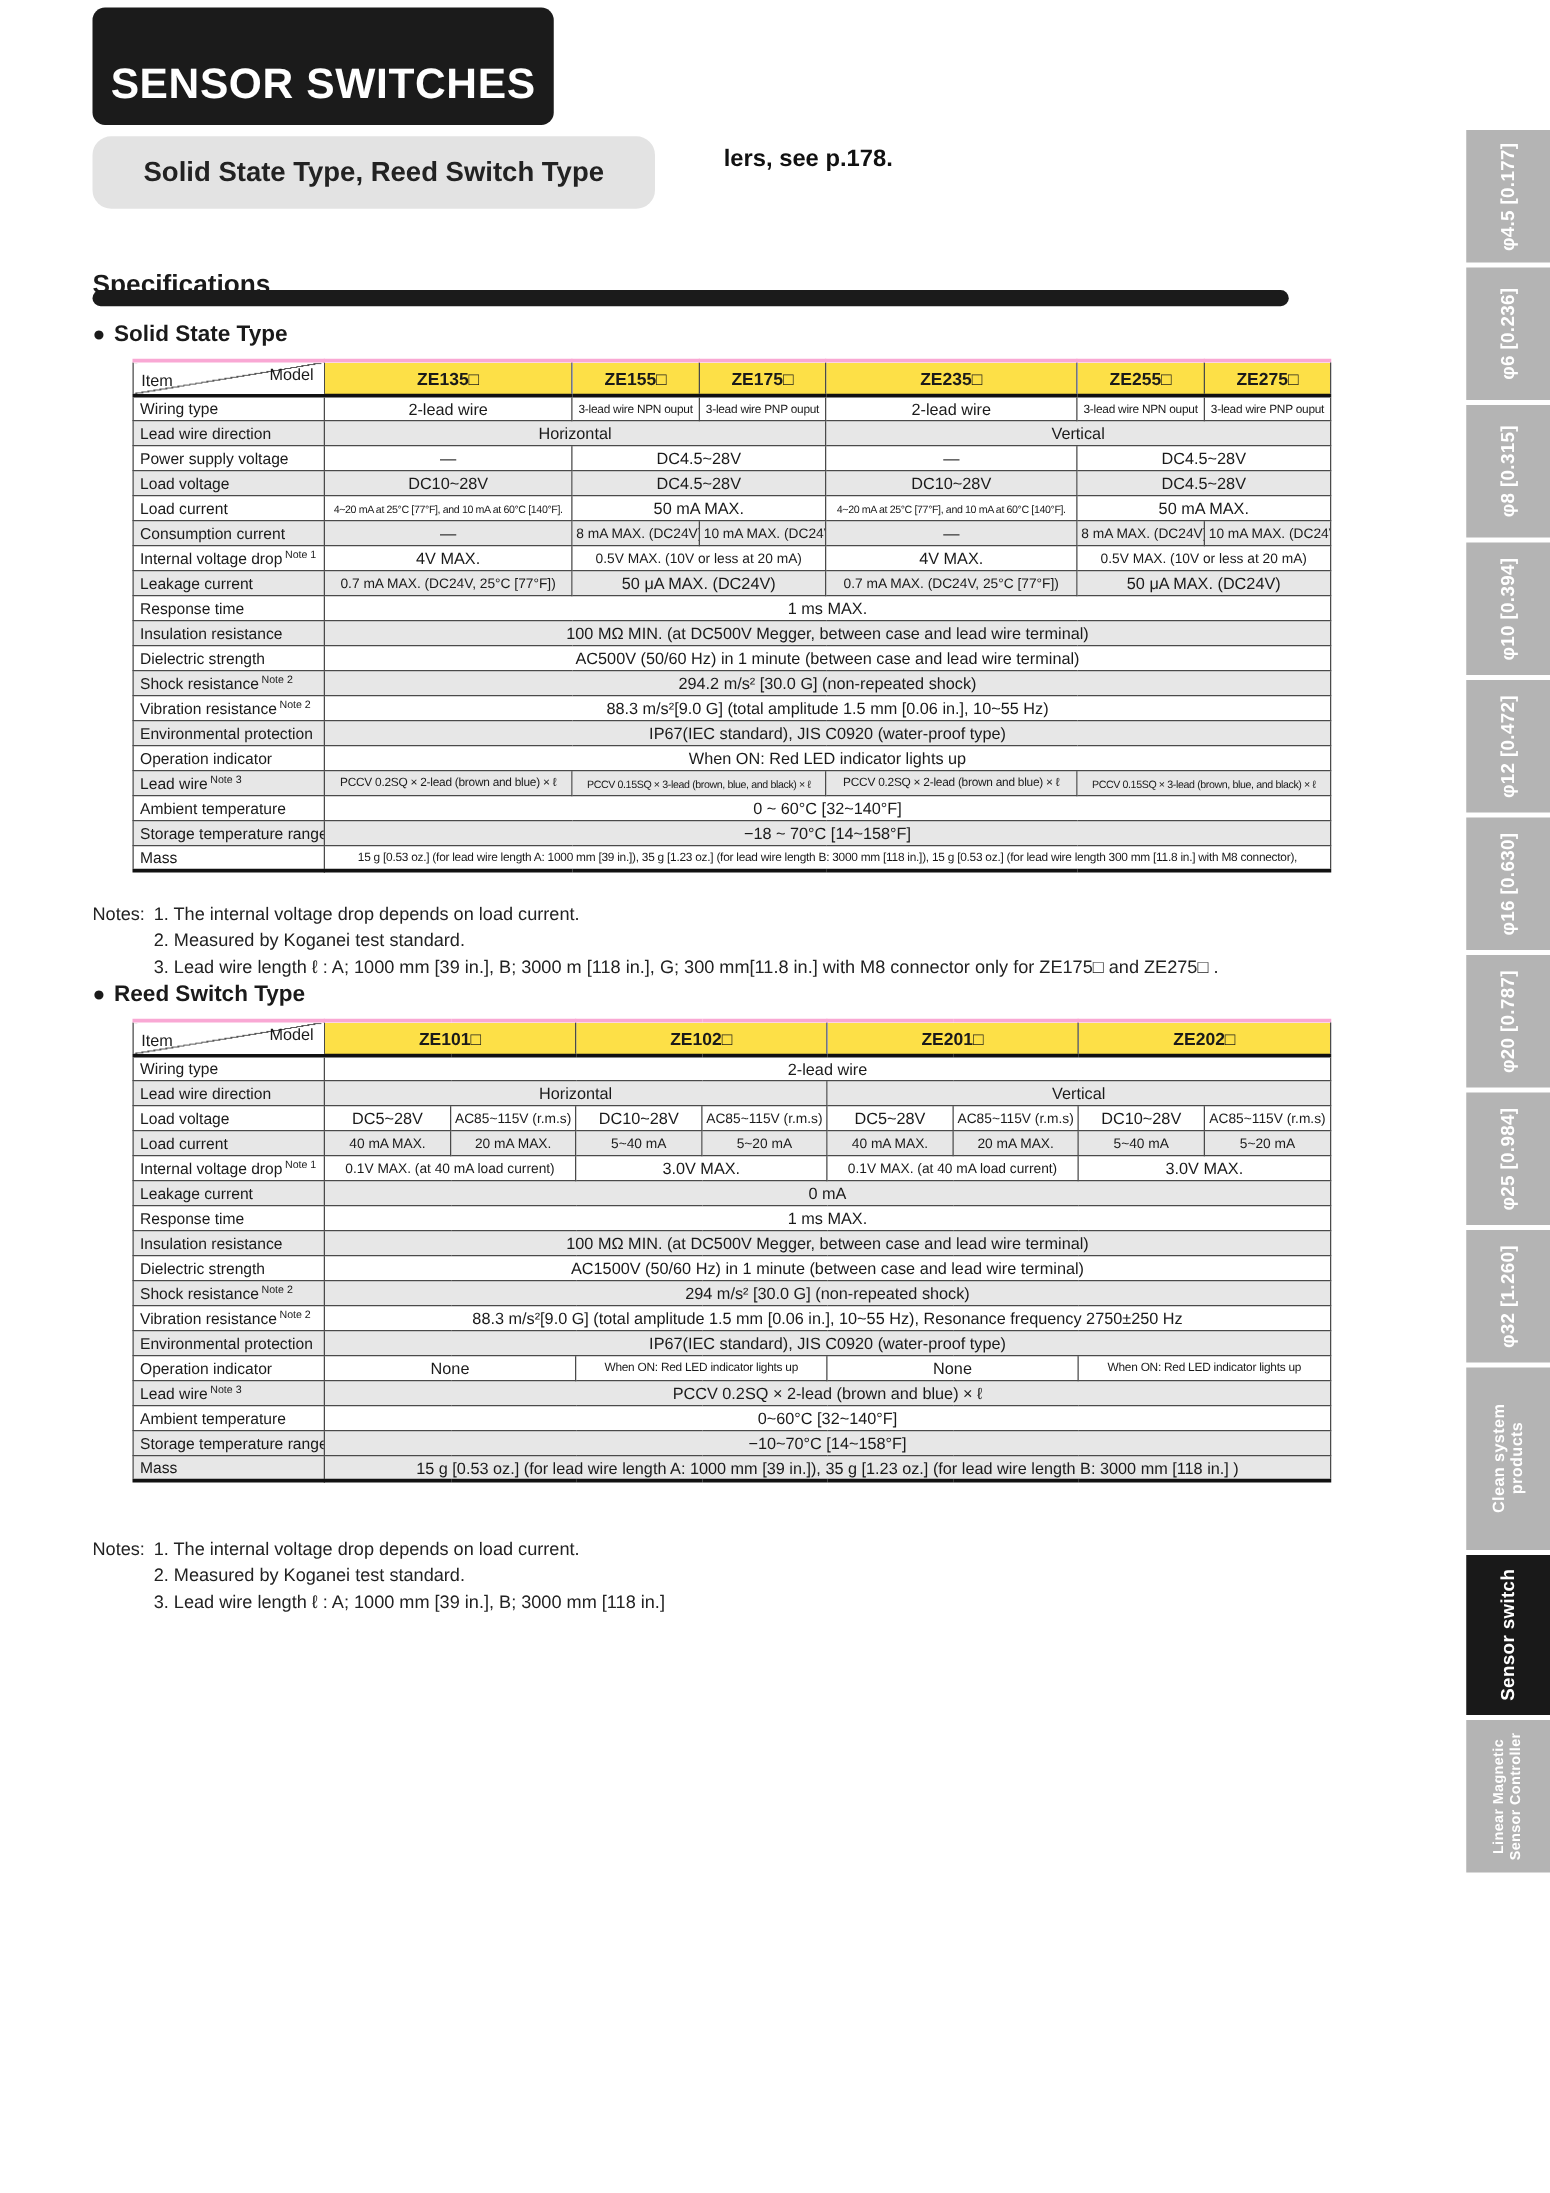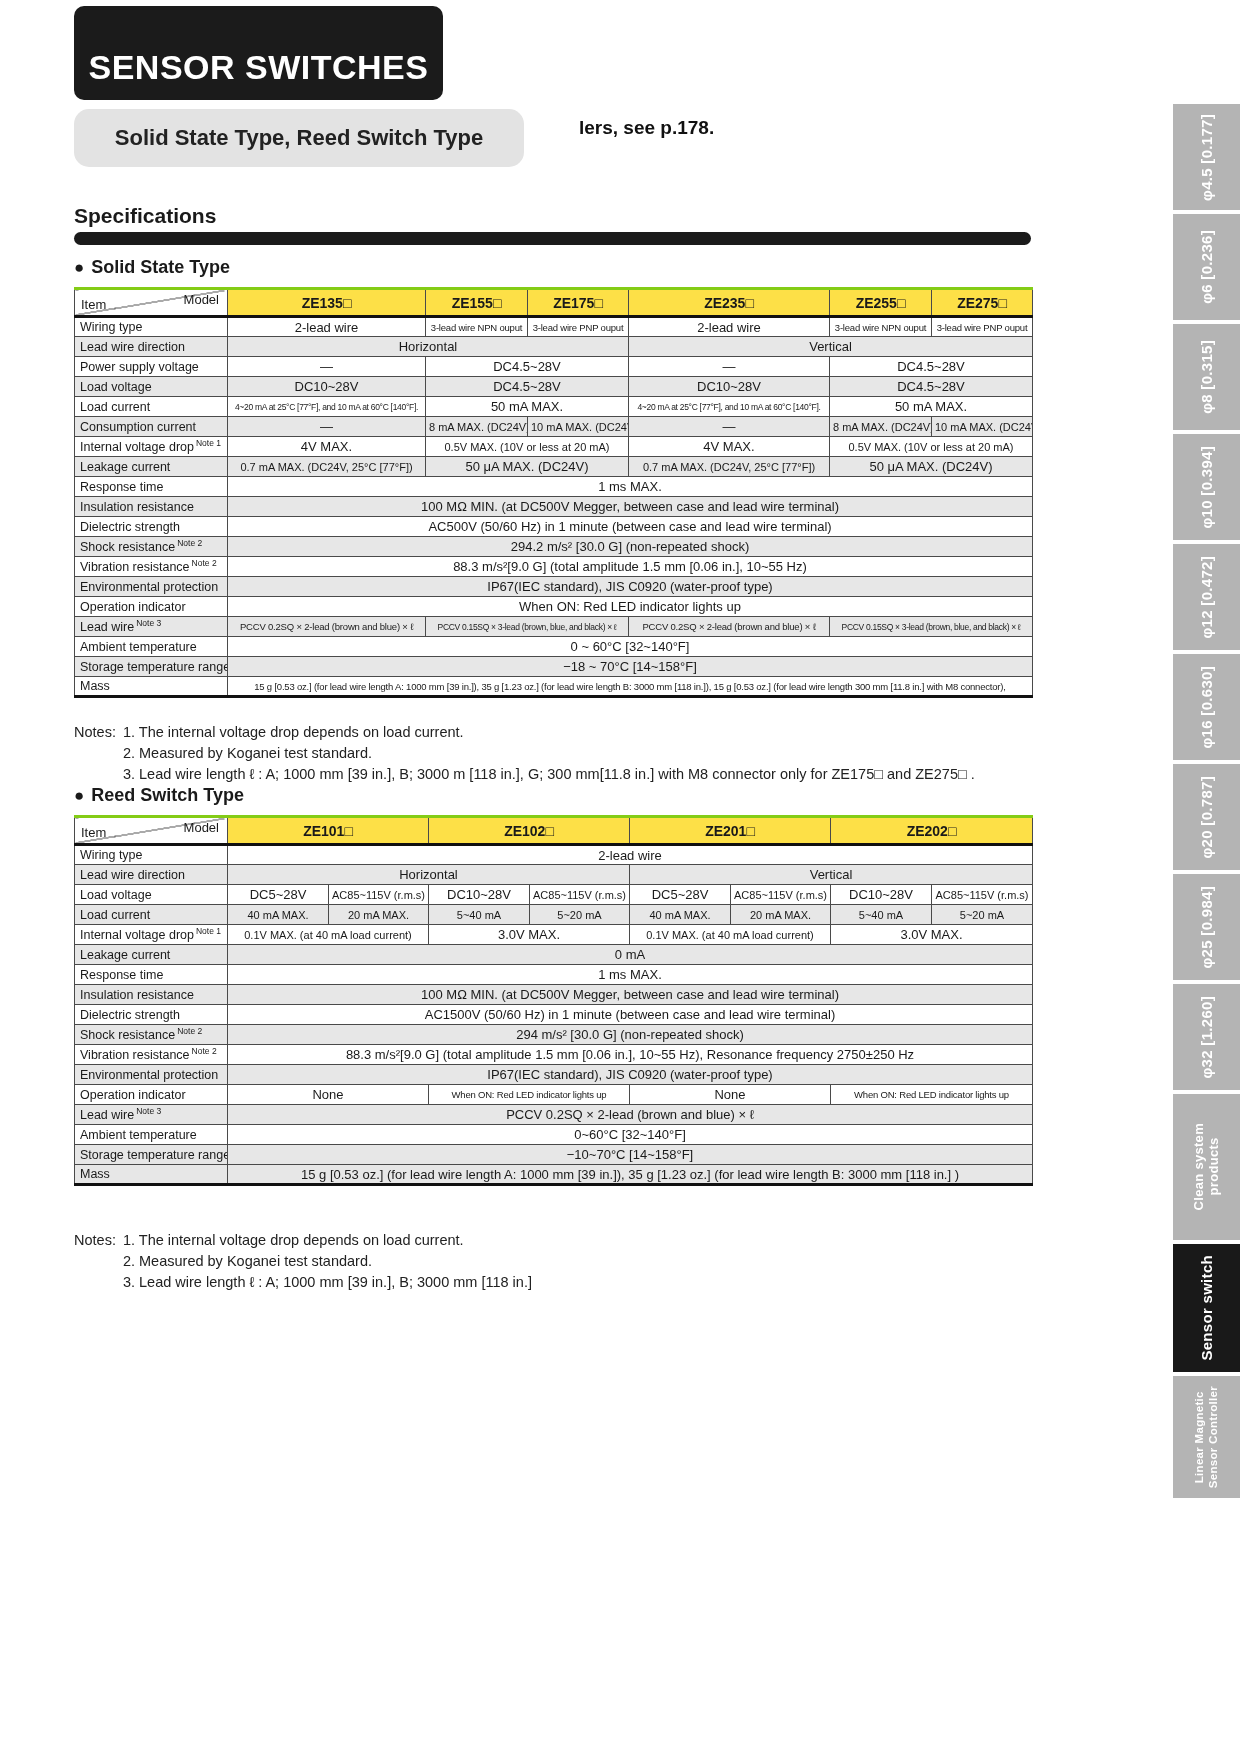--- a/index.html
+++ b/index.html
@@ -10,30 +10,30 @@
   }
   
   .title-block{position:absolute;left:74px;top:6px;width:369px;height:94px;background:#1b1b1b;
     border-radius:10px;display:flex;align-items:flex-end;justify-content:center;padding-bottom:13px;}
   .title-block h1{color:#fff;font-size:34px;font-weight:bold;letter-spacing:.5px;}
   .subtitle-block{position:absolute;left:74px;top:109px;width:450px;height:58px;background:#e3e3e3;
     border-radius:15px;display:flex;align-items:center;justify-content:center;}
   .subtitle-block h2{font-size:22px;font-weight:bold;color:#222;}
   .header-note{position:absolute;left:564px;top:113px;width:480px;font-size:19px;font-weight:bold;line-height:1.6;color:#111;}
   .header-note .l2{padding-left:15px;}
-  .spec-heading{position:absolute;left:74px;top:204px;font-size:21px;font-weight:bold;}
+  .spec-heading{position:absolute;left:74px;top:216px;font-size:21px;font-weight:bold;}
   .spec-bar{position:absolute;left:74px;top:232px;width:957px;height:13px;background:#1b1b1b;border-radius:7px;}
   .sec-heading{position:absolute;left:74px;font-size:18px;font-weight:bold;display:flex;align-items:center;}
   .sec-heading .bullet{font-size:17px;margin-right:7px;}
   #sec1{top:257px;} #sec2{top:785px;}
   
   .table-wrap{position:absolute;left:74px;width:958px;}
   #solid-table{top:287px;} #reed-table{top:815px;}
   table.spec-table{border-collapse:collapse;table-layout:fixed;width:958px;
-    border-top:3px solid #84cc16;border-bottom:3px solid #111;}
+    border-top:3px solid #f9a8d4;border-bottom:3px solid #111;margin-left:32px;}
   .spec-table th,.spec-table td{border:1px solid #4a4a4a;overflow:hidden;}
   .spec-table thead th{border-bottom:3px solid #111;background:#fde047;font-weight:bold;
     font-size:14px;height:28px;text-align:center;}
   .spec-table thead th.corner{background:#fff;position:relative;padding:0;
     background-image:linear-gradient(to bottom right,transparent calc(50% - 1px),#555 calc(50% - 1px),#555 calc(50% + 0px),transparent calc(50% + 0px));}
   .corner .c-item{position:absolute;left:6px;bottom:3px;font-weight:normal;font-size:13px;}
   .corner .c-model{position:absolute;right:8px;top:2px;font-weight:normal;font-size:13px;}
   .spec-table tbody th{font-weight:normal;text-align:left;padding:0 5px;font-size:12.5px;
     height:20px;white-space:nowrap;background:#fff;}
   .spec-table tbody td{font-size:13px;text-align:center;padding:0 3px;height:20px;white-space:nowrap;background:#fff;}

